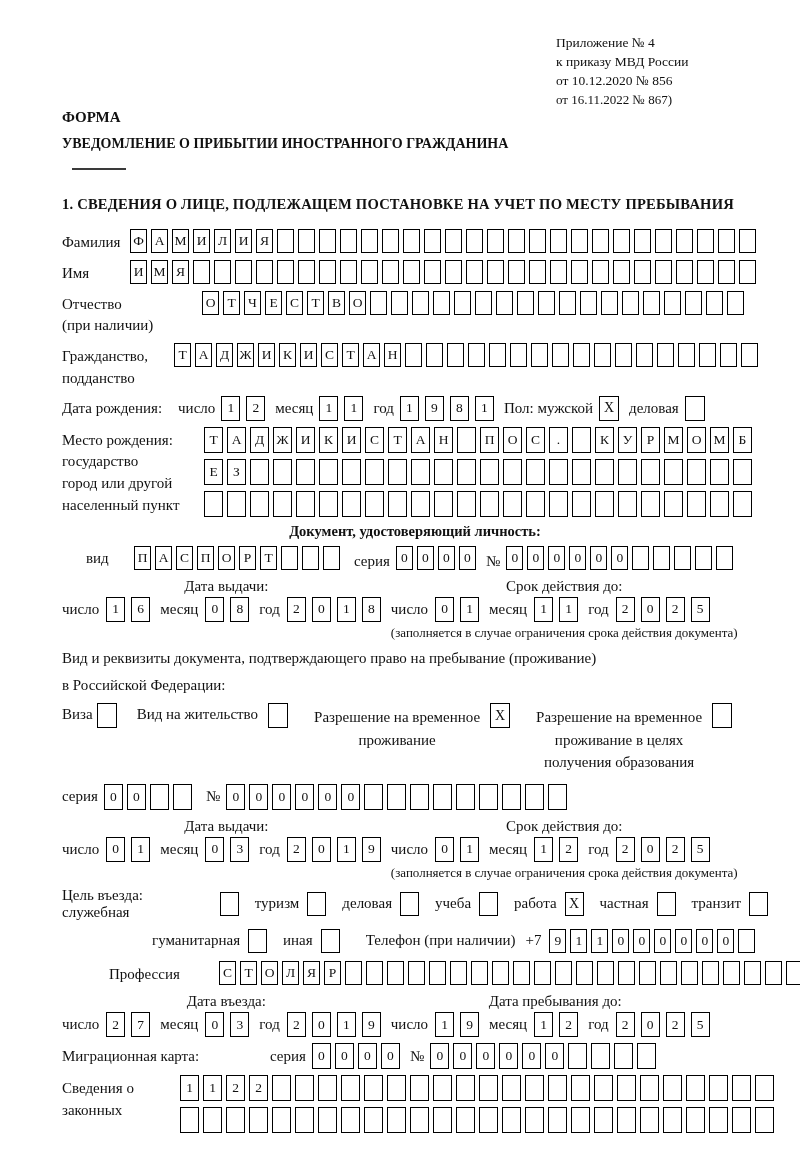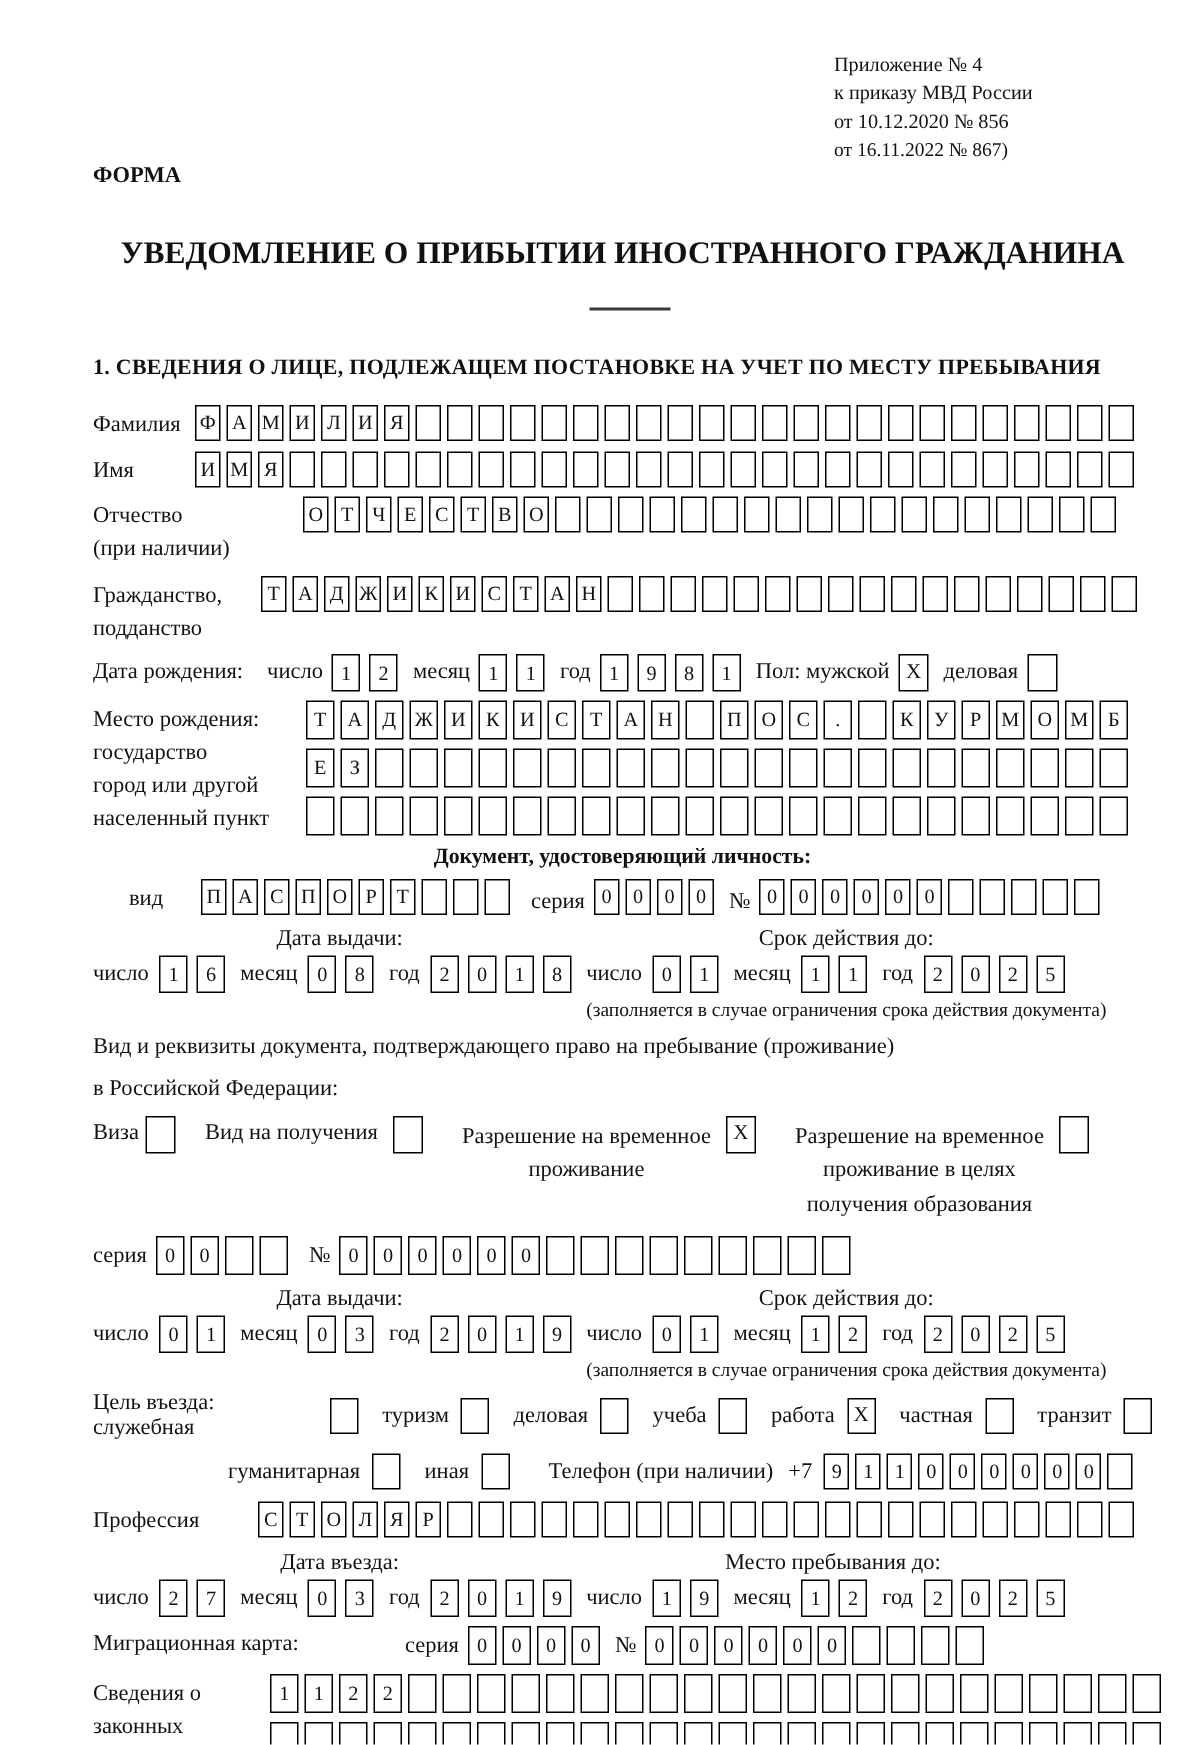--- a/index.html
+++ b/index.html
@@ -10,21 +10,21 @@
   }
   .page { padding:34px 32px 10px 62px; }
 
   
   .appendix { margin-left:auto; width:212px; font-size:13.5px; line-height:1.4; }
   .appendix .amend0 { margin-top:4px; }
   .appendix .amend { font-size:13px; }
   .forma { text-align:left; font-weight:bold; font-size:15px; padding-right:2px; }
 
   
-  .title { text-align:center; font-weight:bold; font-size:21px; line-height:1.55; margin-top:26px; }
+  .title { text-align:left; font-weight:bold; font-size:14px; line-height:1.55; margin-top:7px; }
   .uline { display:inline-block; width:54px; border-bottom:2.5px solid #3a3a3a; height:0.85em; margin-left:10px; }
 
   .sec { font-weight:bold; font-size:14.6px; margin-top:20px; margin-bottom:16px; letter-spacing:0.2px; }
 
   
   .cells { display:flex; gap:4px; flex:0 0 auto; }
   .cell {
     width:17px; height:24px; border:1.7px solid #000;
     display:inline-flex; align-items:center; justify-content:center;
     font-size:13.5px; flex:0 0 auto; background:#fff;
@@ -441,21 +441,21 @@
       <div class="dp-note">(заполняется в случае ограничения срока действия документа)</div>
     </div>
   </div>
 
   <div class="plain">Вид и реквизиты документа, подтверждающего право на пребывание (проживание)</div>
   <div class="plain">в Российской Федерации:</div>
 
   <div class="permit-row">
     <span class="plbl">Виза</span>
     <span class="checkbox" style="margin-left:4px;"></span>
-    <span class="plbl gap20">Вид на получения</span>
+    <span class="plbl gap20">Вид на жительство</span>
     <span class="checkbox gap20"></span>
     <span class="stack gap26">
       <span>Разрешение на временное</span>
       <span>проживание</span>
     </span>
     <span class="checkbox">X</span>
     <span class="stack gap26">
       <span>Разрешение на временное</span>
       <span>проживание в целях</span>
       <span>получения образования</span>
@@ -570,21 +570,21 @@
         <span class="cell">0</span>
         <span class="cell">0</span>
         <span class="cell">0</span>
         <span class="cell">0</span>
         <span class="cell">0</span>
         <span class="cell">0</span>
         <span class="cell"></span>
       </span>
   </div>
 
-  <div class="f-row" style="margin-top:2px;">
+  <div class="f-row" style="margin-top:2px;margin-left:47px;">
     <div class="f-label w110">Профессия</div>
     <div class="cells">
         <span class="cell">С</span>
         <span class="cell">Т</span>
         <span class="cell">О</span>
         <span class="cell">Л</span>
         <span class="cell">Я</span>
         <span class="cell">Р</span>
         <span class="cell"></span>
         <span class="cell"></span>
@@ -628,21 +628,21 @@
         <span class="dlbl">год</span>
         <span class="cells date-cells">
             <span class="cell">2</span>
             <span class="cell">0</span>
             <span class="cell">1</span>
             <span class="cell">9</span>
           </span>
       </div>
     </div>
     <div class="dp-col">
-      <div class="dp-title">Место пребывания до:</div>
+      <div class="dp-title">Дата пребывания до:</div>
       <div class="dp-row">
         <span class="dlbl">число</span>
         <span class="cells date-cells">
             <span class="cell">1</span>
             <span class="cell">9</span>
           </span>
         <span class="dlbl">месяц</span>
         <span class="cells date-cells">
             <span class="cell">1</span>
             <span class="cell">2</span>

